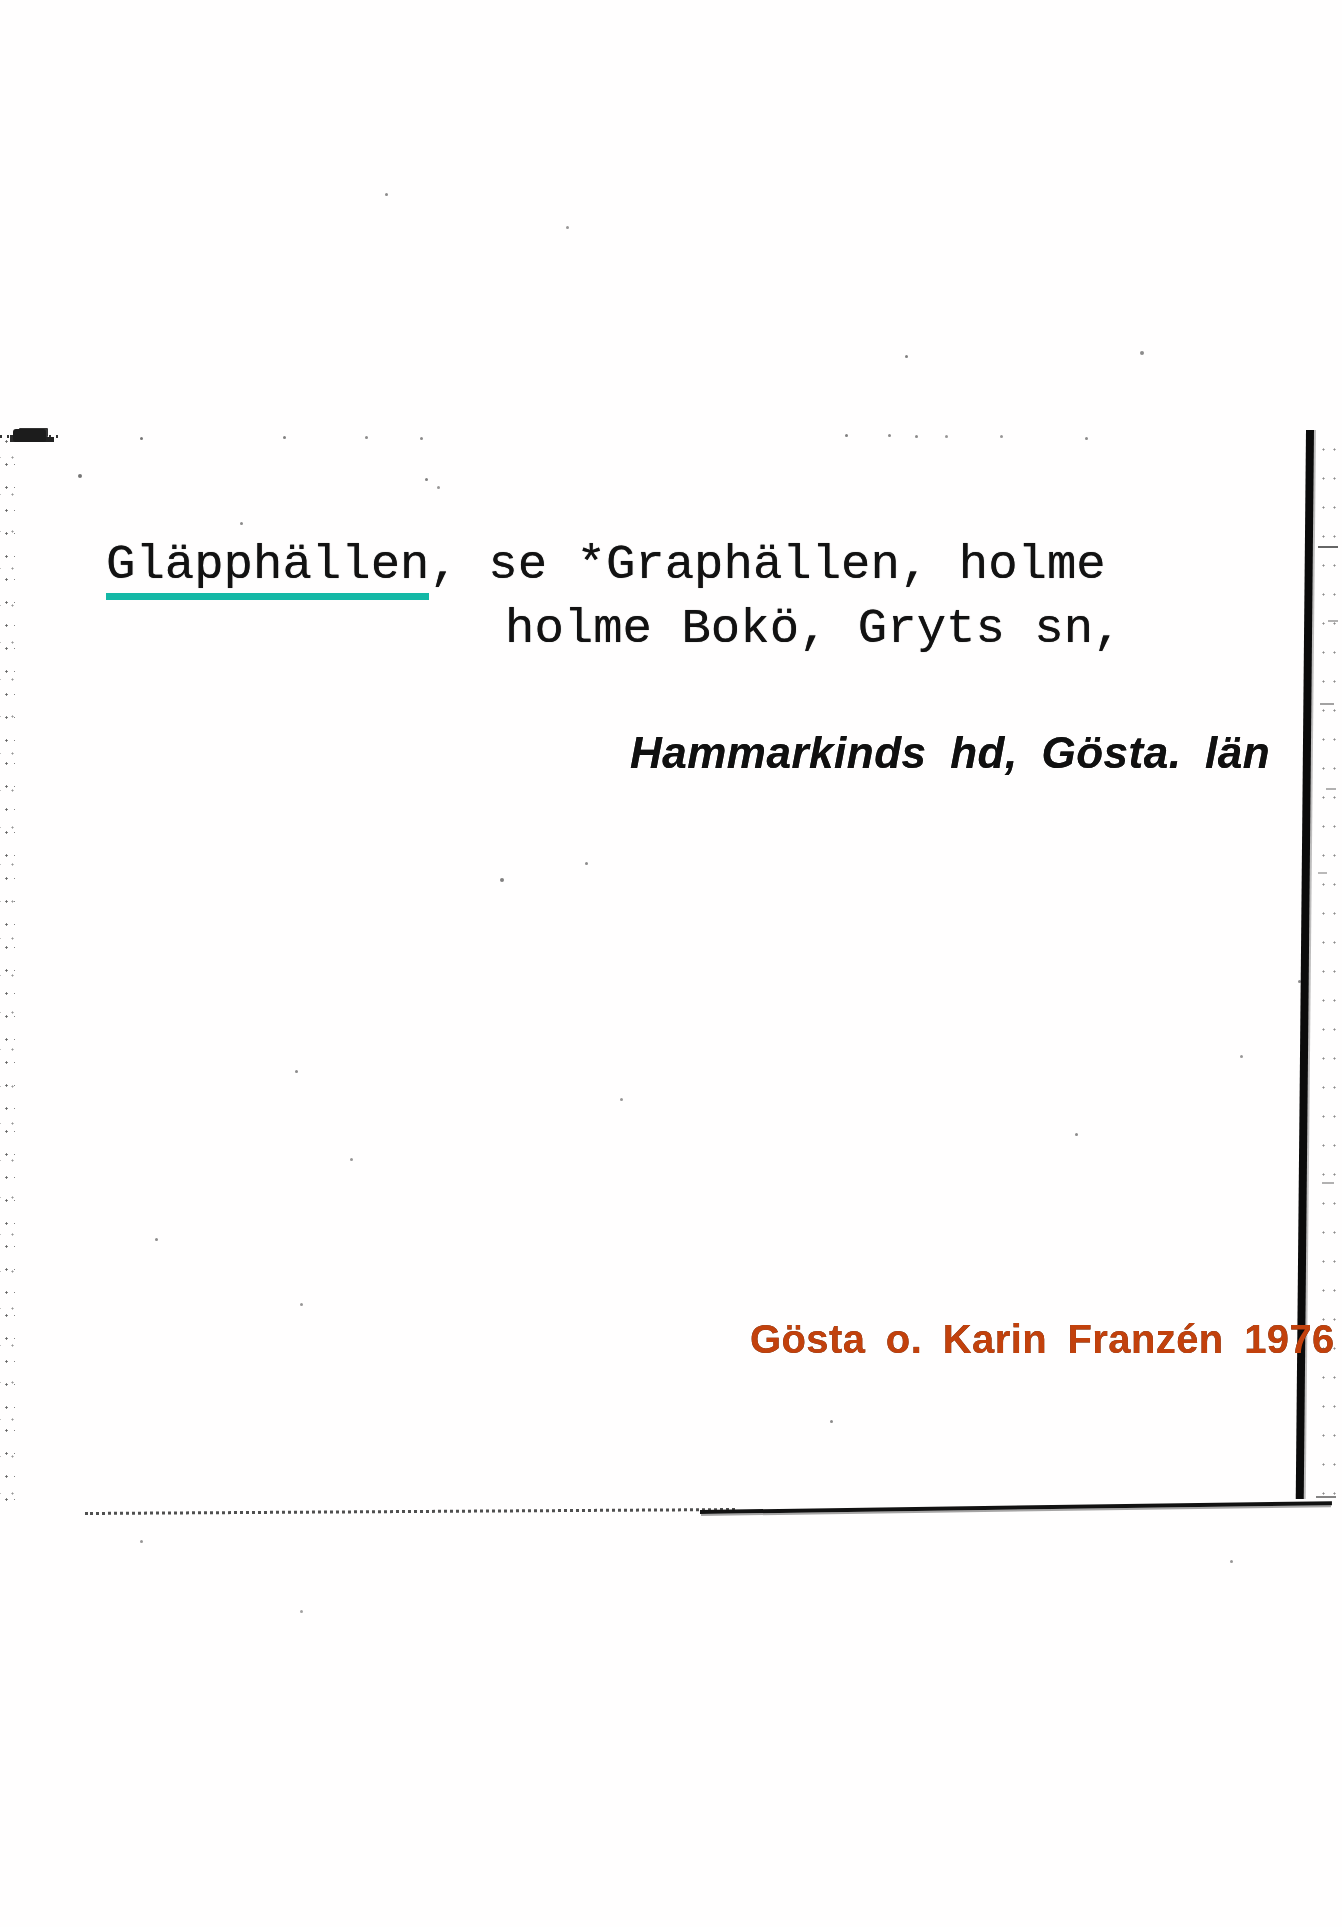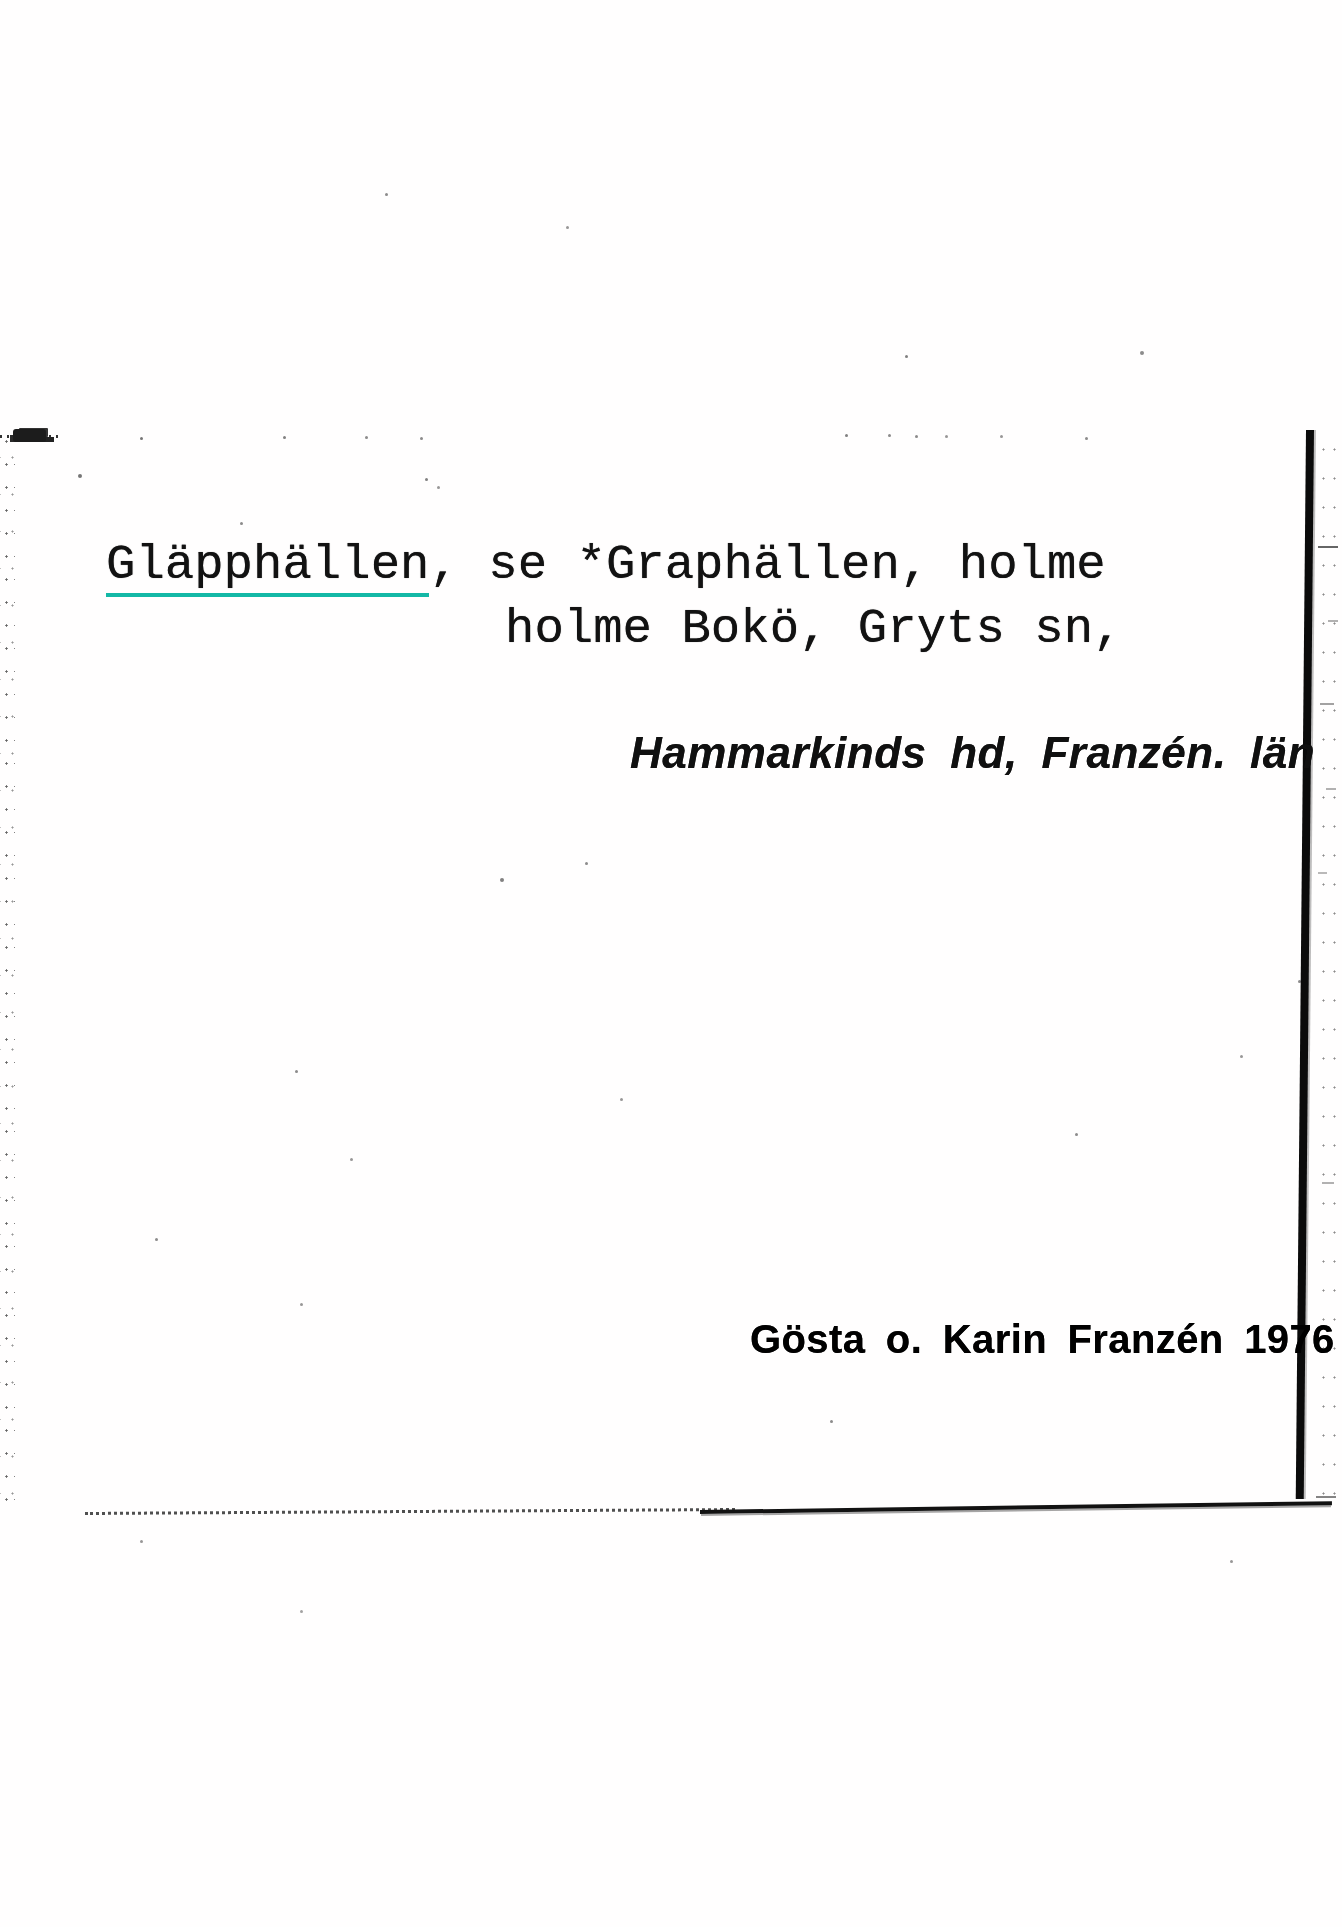--- a/index.html
+++ b/index.html
@@ -70,41 +70,41 @@
     position:absolute;margin:0;
     font-family:"Liberation Mono", monospace;
     font-size:49px;
     color:#121212;
     white-space:pre;
     text-shadow:0 0 .7px rgba(0,0,0,.85);
   }
   .line1{left:106px;top:537px;}
   .line2{left:505px;top:601px;}
   .headword{
-    border-bottom:4px solid #14b8a6;
+    border-bottom:7px solid #14b8a6;
     padding-bottom:0px;
     text-align:right;
   }
   .district{
     position:absolute;margin:0;
     left:630px;top:728px;
     font-family:"Liberation Sans", sans-serif;
     font-size:44px;font-weight:bold;font-style:italic;
     color:#101010;
     word-spacing:11px;
     letter-spacing:.5px;
     white-space:pre;
     text-shadow:0 0 .6px rgba(0,0,0,.8);
   }
   .signature{
     position:absolute;margin:0;
     left:750px;top:1317px;
     font-family:"Liberation Sans", sans-serif;
     font-size:40px;font-weight:bold;
-    color:#000000;
+    color:#c2410c;
     word-spacing:9px;
     letter-spacing:.4px;
     white-space:pre;
     text-shadow:0 0 .6px rgba(0,0,0,.8);
   }
   .speck{
     position:absolute;background:#1a1a1a;border-radius:50%;
   }
 </style>
 </head>
@@ -125,21 +125,21 @@
   <div class="margin-dash" style="left:1320px;top:703px;width:14px;opacity:.6;"></div>
   <div class="margin-dash" style="left:1326px;top:788px;width:10px;opacity:.5;"></div>
   <div class="margin-dash" style="left:1318px;top:872px;width:9px;opacity:.45;"></div>
   <div class="margin-dash" style="left:1322px;top:1182px;width:12px;opacity:.5;"></div>
   <div class="margin-dash" style="left:1316px;top:1496px;width:20px;opacity:.8;"></div>
 
   <p class="typeline line1"><span class="headword">Gläpphällen</span><span>, se *Graphällen, holme</span></p>
 
   <p class="typeline line2">holme Bokö, Gryts sn,</p>
 
-  <p class="district">Hammarkinds hd, Franzén. län</p>
+  <p class="district">Hammarkinds hd, Gösta. län</p>
 
   <p class="signature">Gösta o. Karin Franzén 1976</p>
 
   <div id="noise-layer">
       <div class="speck" style="left: 385px; top: 193px; width: 3px; height: 3px; opacity: 0.5;"></div>
       <div class="speck" style="left: 566px; top: 226px; width: 3px; height: 3px; opacity: 0.45;"></div>
       <div class="speck" style="left: 905px; top: 355px; width: 3px; height: 3px; opacity: 0.55;"></div>
       <div class="speck" style="left: 1140px; top: 351px; width: 4px; height: 4px; opacity: 0.5;"></div>
       <div class="speck" style="left: 140px; top: 437px; width: 3px; height: 3px; opacity: 0.6;"></div>
       <div class="speck" style="left: 283px; top: 436px; width: 3px; height: 3px; opacity: 0.55;"></div>

